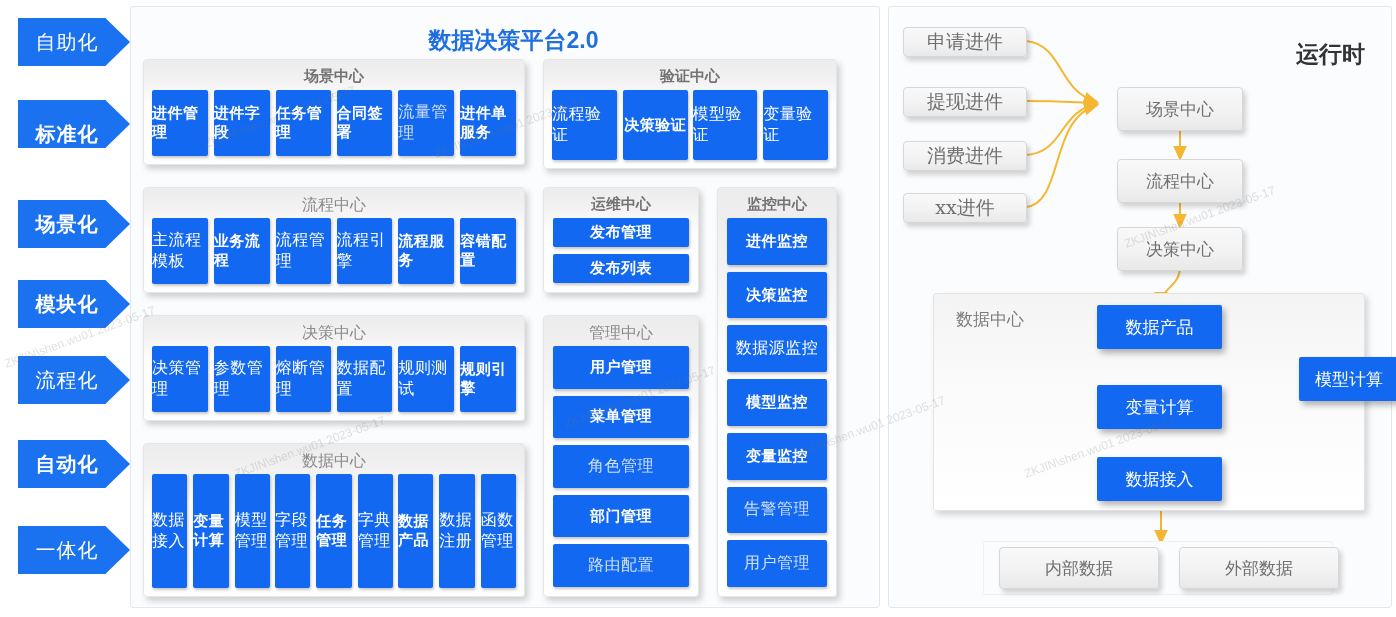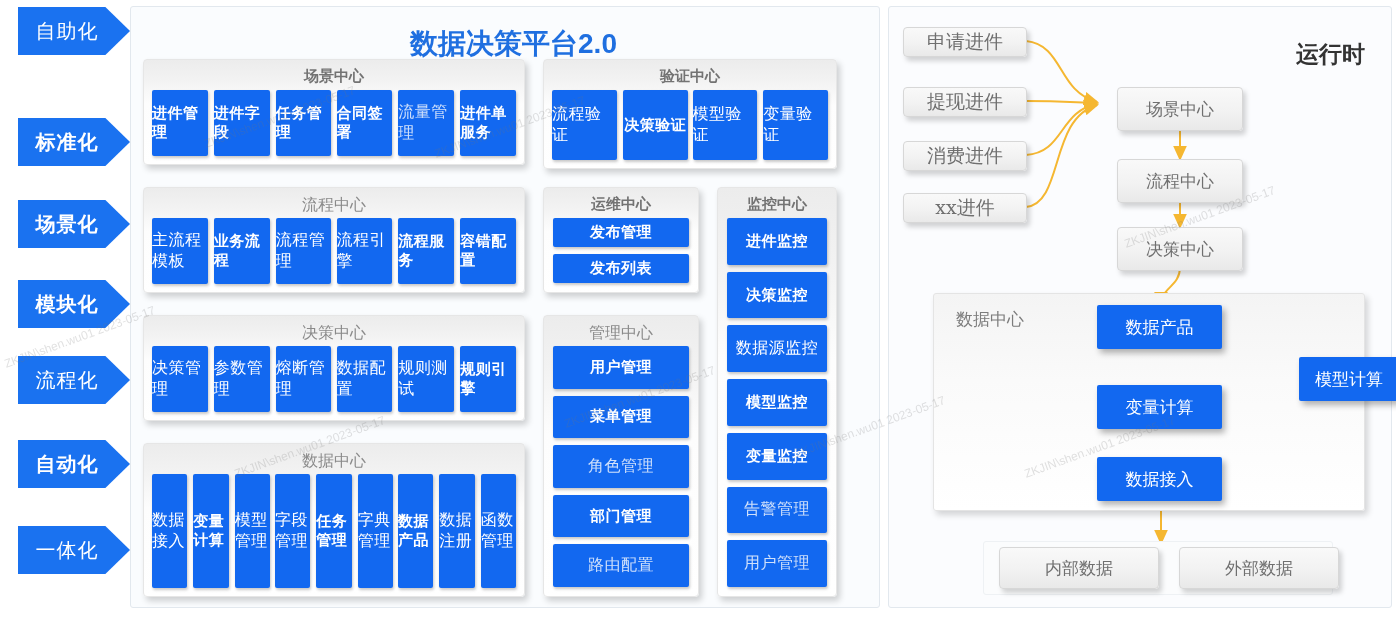--- a/index.html
+++ b/index.html
@@ -27,21 +27,21 @@
   
   .panel{
     position:absolute;background:#fafcfe;
     border:1px solid #e2e8ee;border-radius:3px;
   }
   #leftPanel{left:130px;top:6px;width:748px;height:600px;}
   #rightPanel{left:888px;top:6px;width:502px;height:600px;background:#fbfcfe;}
 
   .platform-title{
     position:absolute;left:17px;right:0;top:18px;text-align:center;
-    font-size:28px;color:#1f6fe0;font-weight:bold;
+    font-size:23px;color:#1f6fe0;font-weight:bold;
     font-family:"DejaVu Serif","Liberation Serif",serif;
   }
   .platform-title .ver{font-family:"Liberation Sans",sans-serif;}
 
   .runtime-title{
     position:absolute;right:26px;top:32px;
     font-size:23px;font-weight:bold;color:#333;
   }
 
   
@@ -112,24 +112,24 @@
   
   .wm{position:absolute;color:rgba(120,120,120,.22);font-size:12px;
       transform:rotate(-20deg);white-space:nowrap;pointer-events:none;}
 </style>
 </head>
 <body>
 
 <div id="root">
 
   <div class="rail" id="rail">
-      <div class="arrow" style="top: 7px;">
+      <div class="arrow" style="top: 18px;">
         <span>自助化</span>
       </div>
-      <div class="arrow bold" style="top: 118px;">
+      <div class="arrow bold" style="top: 100px; align-items: flex-end;">
         <span>标准化</span>
       </div>
       <div class="arrow bold" style="top: 200px;">
         <span>场景化</span>
       </div>
       <div class="arrow bold" style="top: 280px;">
         <span>模块化</span>
       </div>
       <div class="arrow" style="top: 356px;">
         <span>流程化</span>

